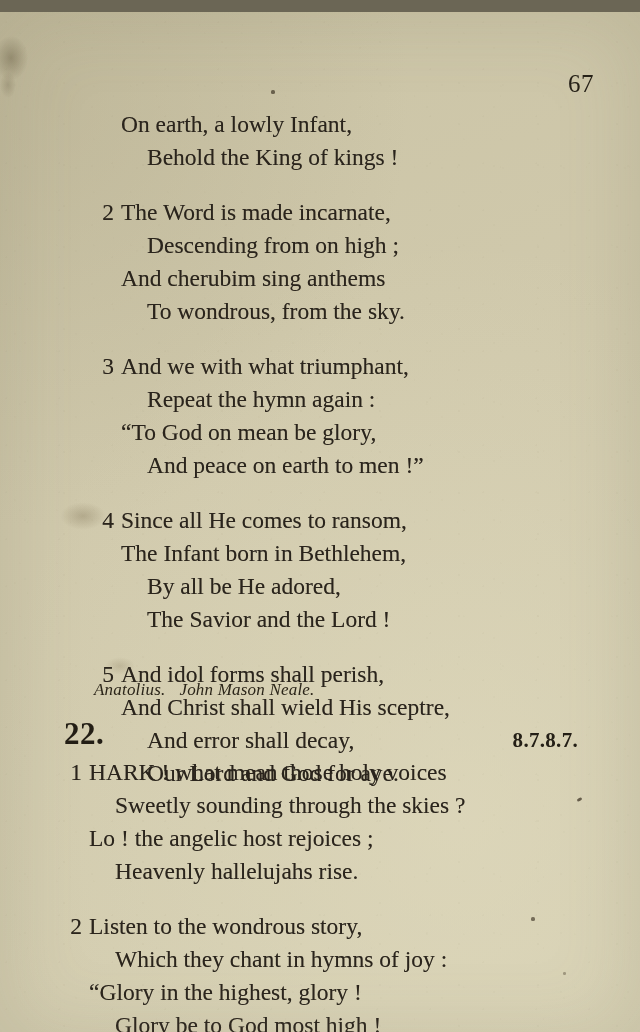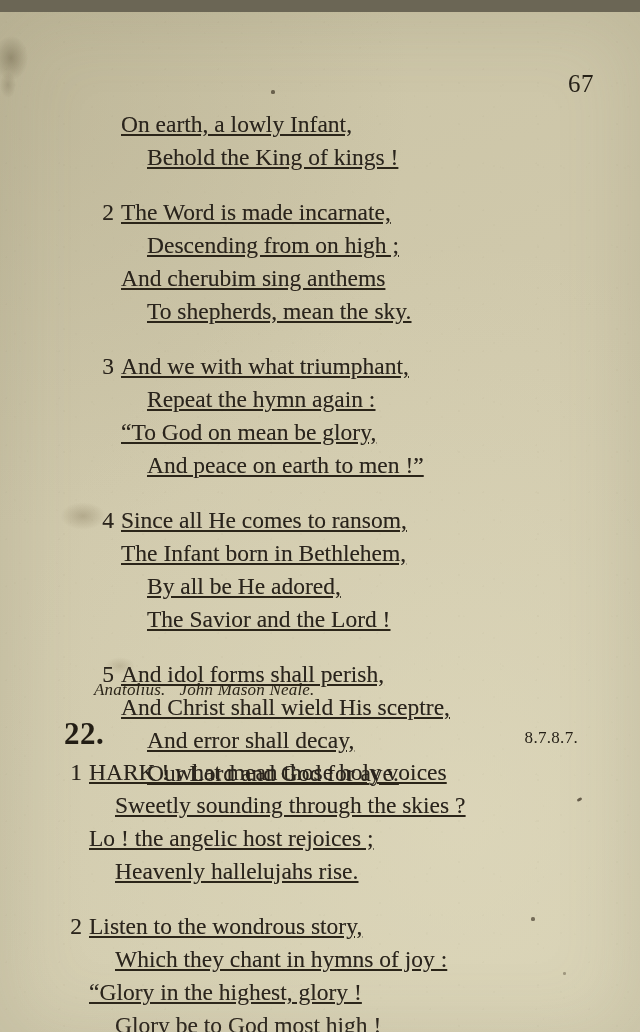--- a/index.html
+++ b/index.html
@@ -59,21 +59,20 @@
     letter-spacing: 0.5px;
     color: #241f16;
   }
 
   
   .hymn-body {
     position: absolute;
     left: 94px;
     top: 96px;
     width: 470px;
-    text-decoration: underline;
   }
 
   .stanza {
     margin-bottom: 22px;
   }
   .stanza.tight { margin-bottom: 0; }
 
   .line {
     position: relative;
     font-size: 23.5px;
@@ -126,22 +125,22 @@
     top: 0;
     font-size: 31px;
     font-weight: bold;
     letter-spacing: 0.5px;
     color: #231e15;
   }
   .hymn-meter {
     position: absolute;
     right: 0;
     top: 12px;
-    font-size: 17px;
-    font-weight: normal;
+    font-size: 21px;
+    font-weight: bold;
     letter-spacing: 0.3px;
     color: #241f16;
   }
 
   .hymn-body.second {
     top: 744px;
     left: 62px;
     width: 510px;
   }
 
@@ -180,21 +179,21 @@
 
       <div class="stanza">
         <div class="line l1"><span class="num"></span><span>On earth, a lowly Infant,</span></div>
         <div class="line l2">Behold the King of kings !</div>
       </div>
 
       <div class="stanza">
         <div class="line l1"><span class="num">2</span><span>The Word is made incarnate,</span></div>
         <div class="line l2">Descending from on high ;</div>
         <div class="line l1">And cherubim sing anthems</div>
-        <div class="line l2">To shepherds, mean the sky.</div>
+        <div class="line l2">To wondrous, from the sky.</div>
       </div>
 
       <div class="stanza">
         <div class="line l1"><span class="num">3</span><span>And we with what triumphant,</span></div>
         <div class="line l2">Repeat the hymn again :</div>
         <div class="line l1">“To God on mean be glory,</div>
         <div class="line l2">And peace on earth to men !”</div>
       </div>
 
       <div class="stanza">

